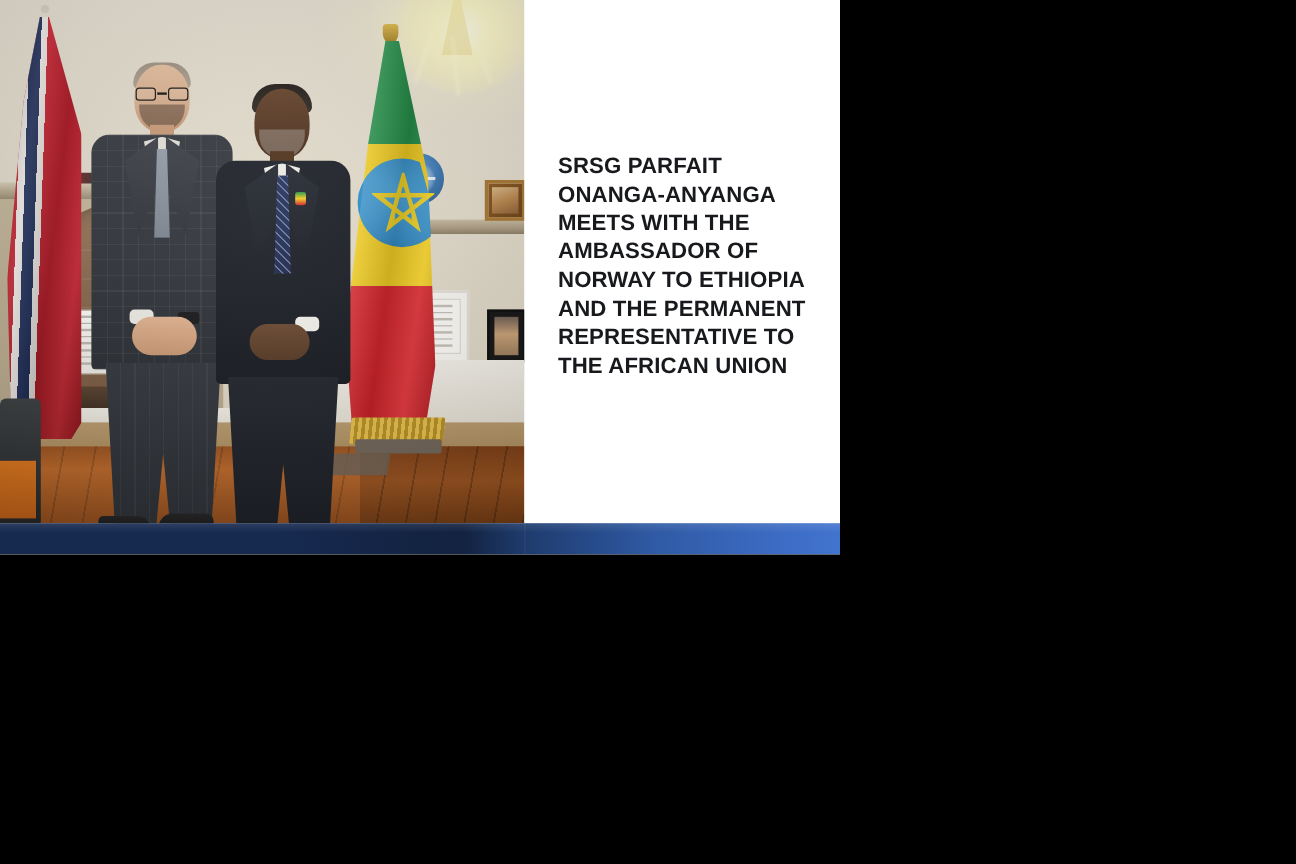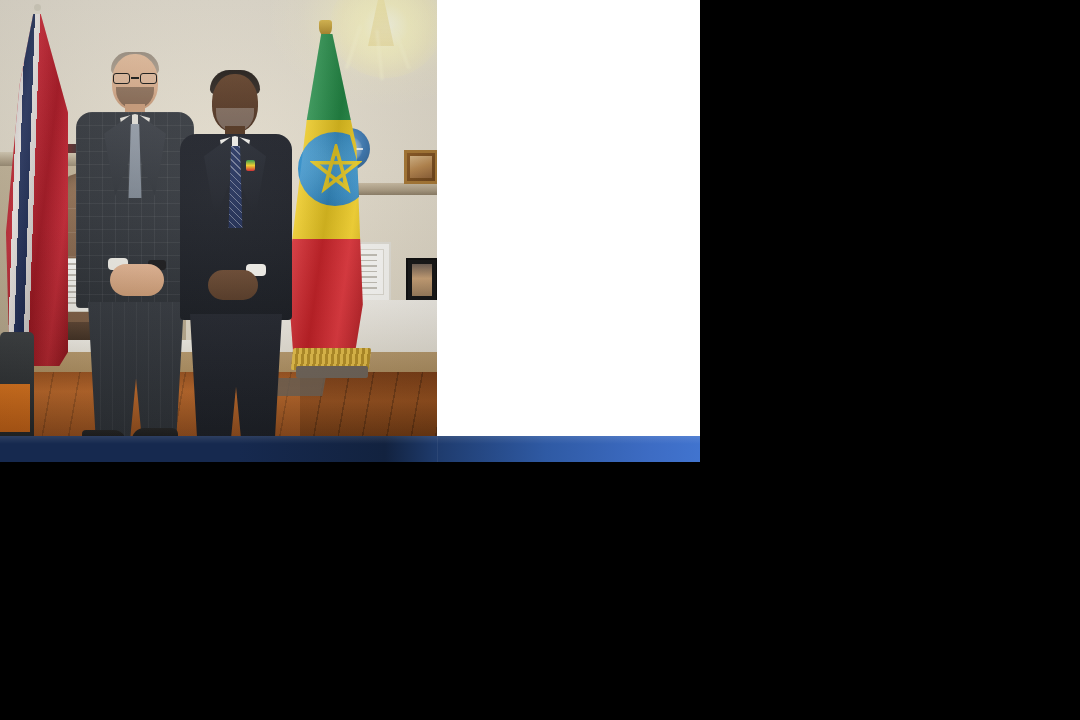--- a/index.html
+++ b/index.html
@@ -769,20 +769,23 @@
         <div class="pin"></div>
         <div class="trousers"></div>
         <div class="cuff"></div>
         <div class="hands"></div>
 
       </div>
 
       <div class="photo-tone"></div>
     </div>
 
+    <div id="text-panel">
+      <h1 id="headline">SRSG PARFAIT ONANGA-ANYANGA MEETS WITH THE AMBASSADOR OF NORWAY TO ETHIOPIA AND THE PERMANENT REPRESENTATIVE TO THE AFRICAN UNION</h1>
+    </div>
 
     <div id="blue-band">
       <div class="sheen"></div>
       <div class="seam"></div>
     </div>
 
   </div>
 </div>
 
 </body></html>

